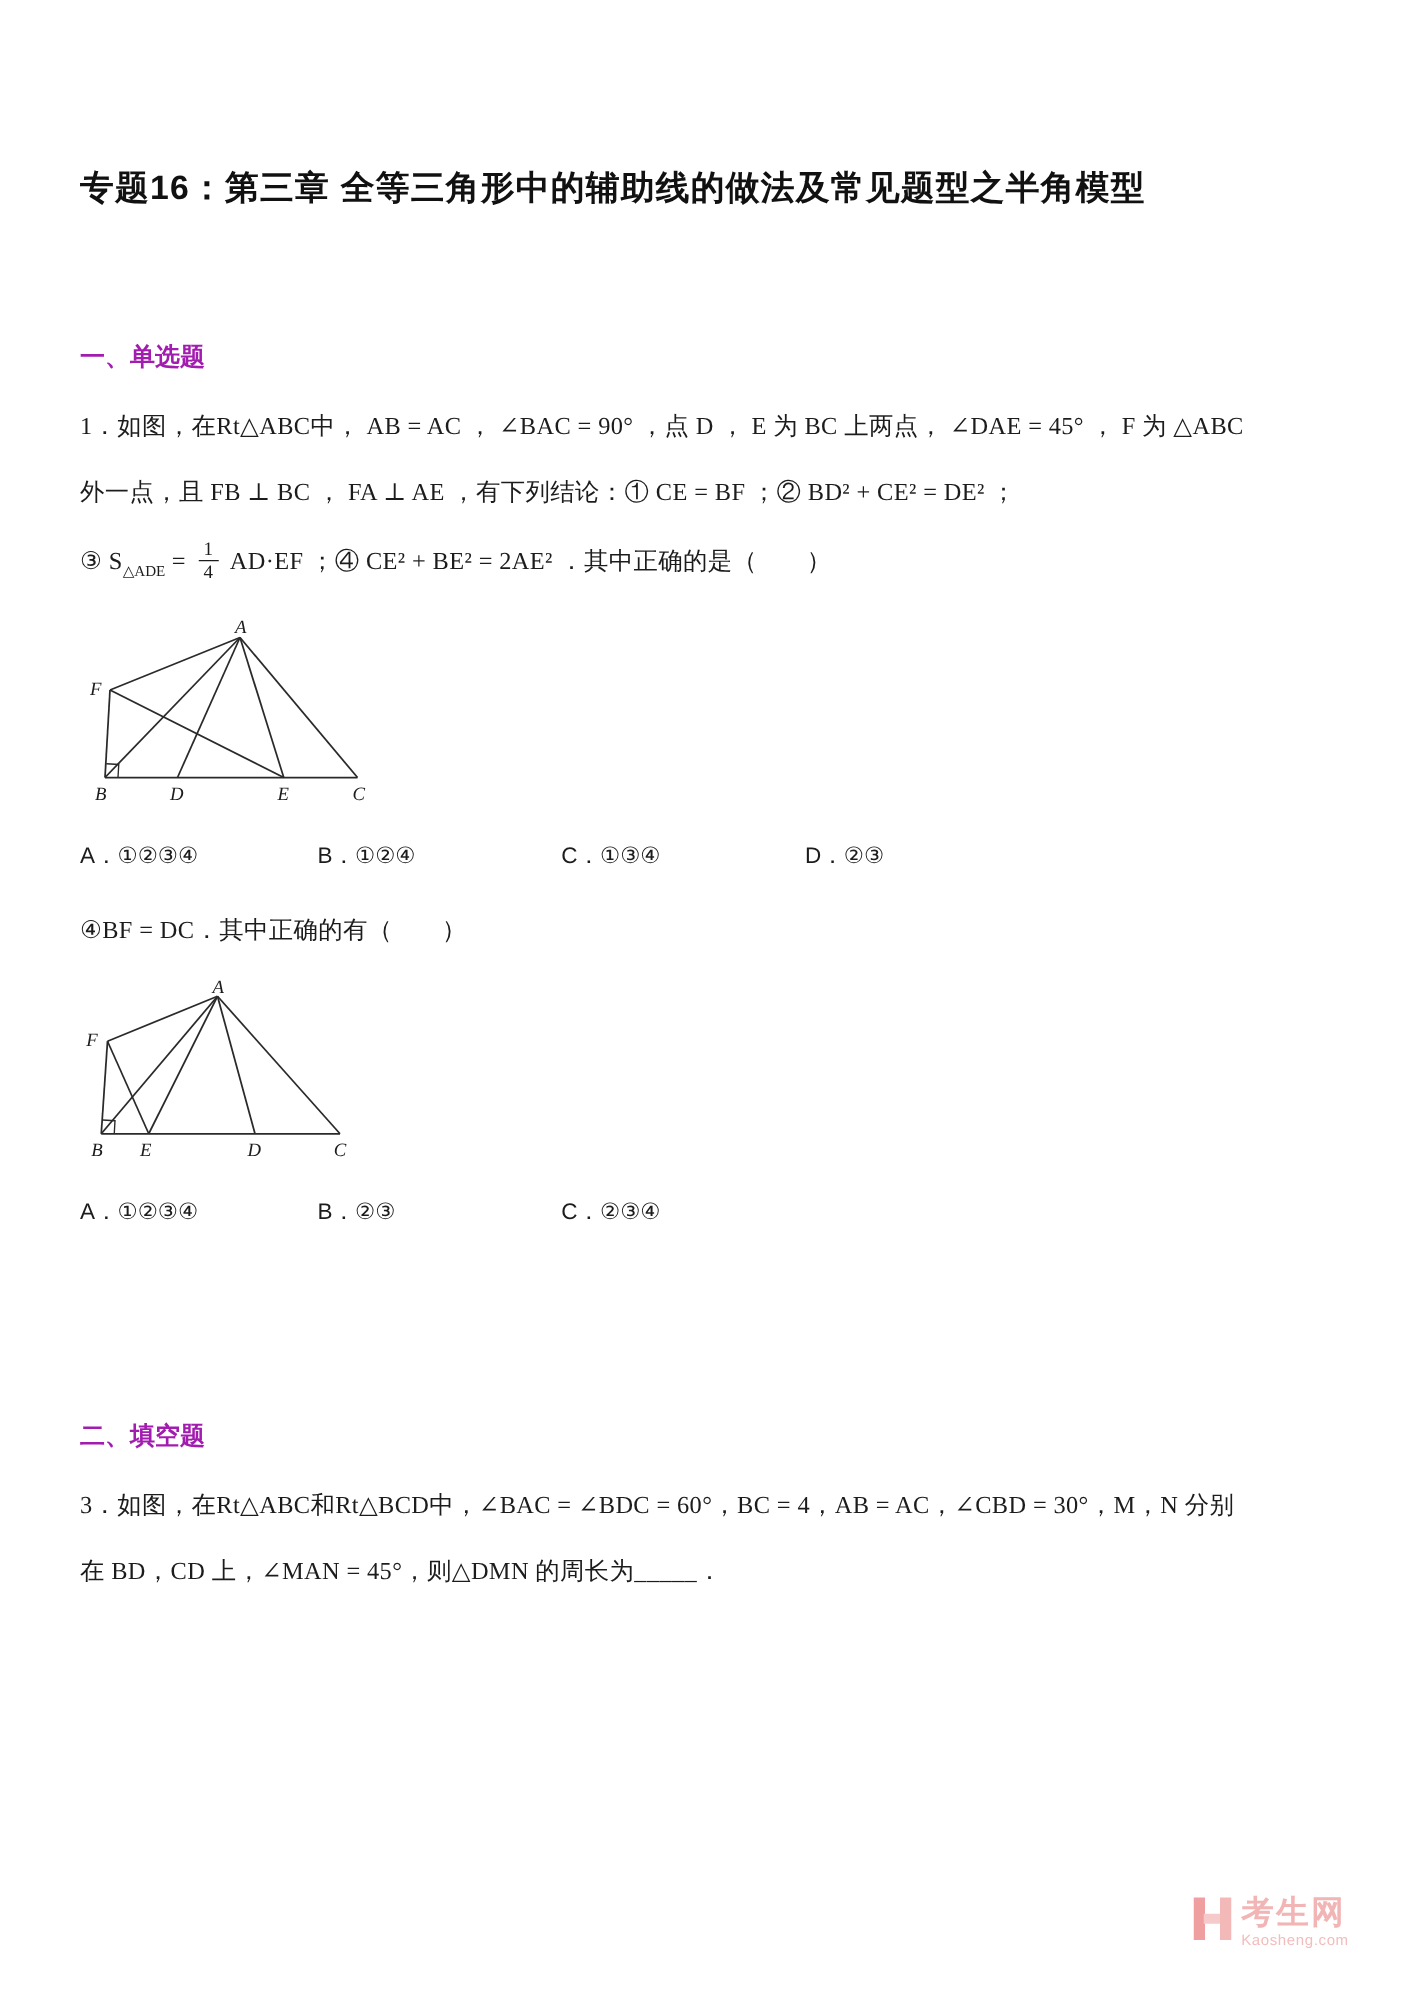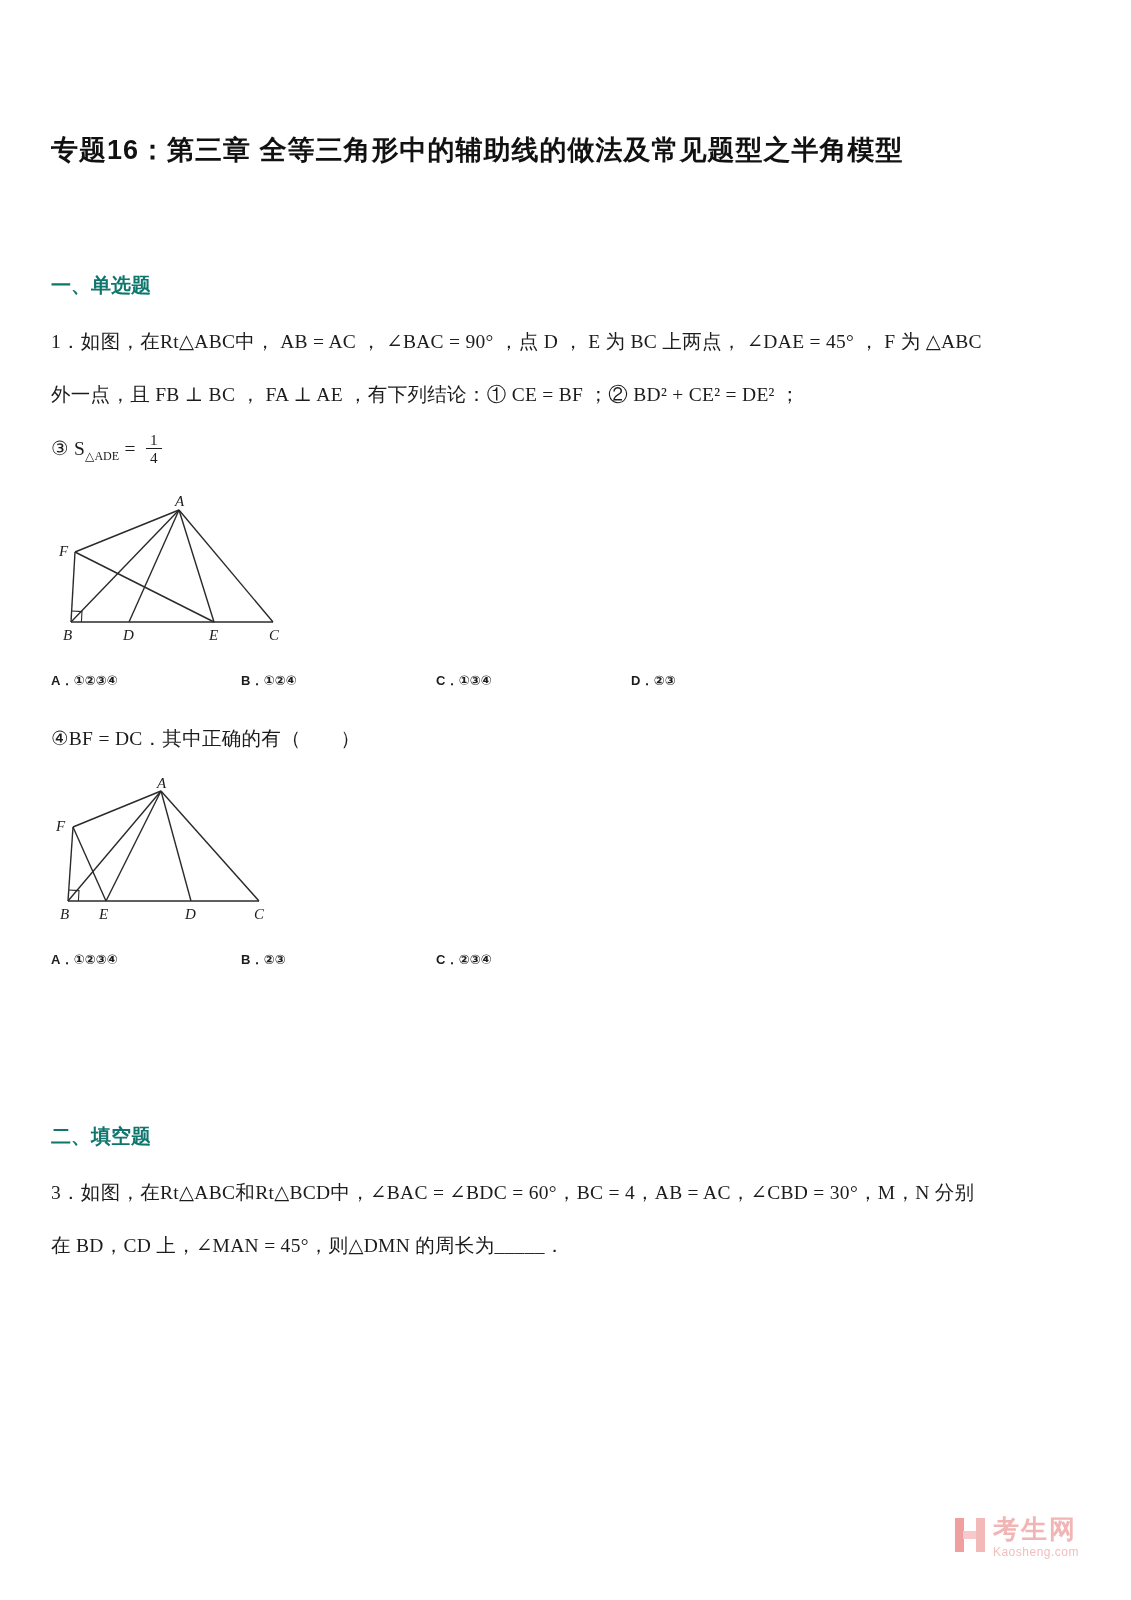--- a/index.html
+++ b/index.html
@@ -7,38 +7,38 @@
     padding: 0;
     background: #ffffff;
   }
   .page {
     position: relative;
     width: 1131px;
     height: 1600px;
     margin: 0 auto;
     background: #ffffff;
     box-sizing: border-box;
-    padding: 132px 95px 0 51px;
+    padding: 132px 95px 0 64px;
     font-family: "Liberation Serif", "DejaVu Serif", serif;
     color: #1c1c1c;
     overflow: hidden;
   }
   .doc-title {
     font-family: "Liberation Sans", "DejaVu Sans", sans-serif;
     font-weight: 700;
     font-size: 27px;
     letter-spacing: 1px;
     color: #111111;
     margin: 0 0 104px 0;
   }
   .section-heading {
     font-family: "Liberation Sans", "DejaVu Sans", sans-serif;
     font-weight: 700;
     font-size: 20px;
-    color: #0f766e;
+    color: #a21caf;
     margin: 0 0 28px 0;
   }
   .q-line {
     font-size: 19.5px;
     line-height: 30px;
     margin: 0 0 23px 0;
     letter-spacing: 0.3px;
   }
   .q-block { margin-bottom: 6px; }
   .frac {
@@ -67,24 +67,23 @@
   .geo-mark { stroke: #2a2a2a; stroke-width: 1.1; fill: none; }
   .geo-label {
     font-family: "Liberation Serif", "DejaVu Serif", serif;
     font-style: italic;
     font-size: 15px;
     fill: #1c1c1c;
   }
   .options-row {
     display: grid;
     grid-template-columns: 190px 195px 195px 1fr;
-    font-size: 13px;
+    font-size: 18px;
     margin: 6px 0 34px 0;
     font-family: "Liberation Sans", "DejaVu Sans", sans-serif;
-    font-weight: bold;
   }
   .spacer-1 { height: 120px; }
   .watermark {
     position: absolute;
     right: 52px;
     bottom: 42px;
     display: flex;
     align-items: flex-start;
     gap: 8px;
   }
@@ -126,21 +125,21 @@
   <h1 class="doc-title">专题16：第三章 全等三角形中的辅助线的做法及常见题型之半角模型</h1>
 
   <h2 class="section-heading">一、单选题</h2>
 
   <div class="q-block">
     <p class="q-line">1．如图，在Rt△ABC中， AB = AC ， ∠BAC = 90° ，点 D ， E 为 BC 上两点， ∠DAE = 45° ， F 为 △ABC</p>
     <p class="q-line">外一点，且 FB ⊥ BC ， FA ⊥ AE ，有下列结论：① CE = BF ；② BD² + CE² = DE² ；</p>
     <p class="q-line"><span>③ S</span><span class="sub-label">△ADE</span><span> = </span><span class="frac">
           <span class="num">1</span>
           <span class="den">4</span>
-        </span></p>
+        </span><span> AD·EF ；④ CE² + BE² = 2AE² ．其中正确的是（　　）</span></p>
 
     <div class="figure-wrap">
       <svg width="252" height="152" viewBox="0 0 252 152">
 
         <line class="geo-line" x1="20" y1="128" x2="222" y2="128"></line>
 
         <line class="geo-line" x1="20" y1="128" x2="128" y2="16"></line>
         <line class="geo-line" x1="222" y1="128" x2="128" y2="16"></line>
 
         <line class="geo-line" x1="128" y1="16" x2="78" y2="128"></line>

